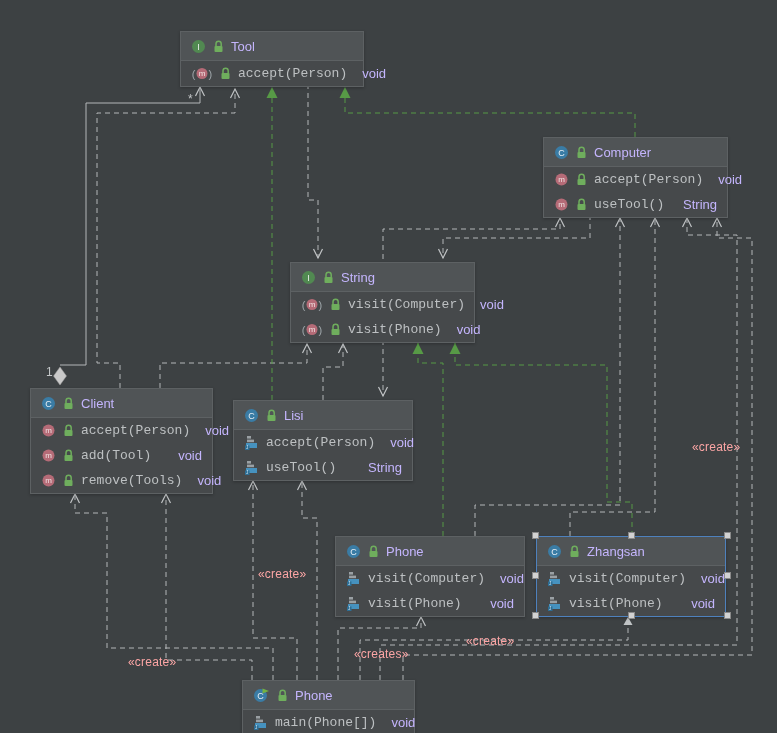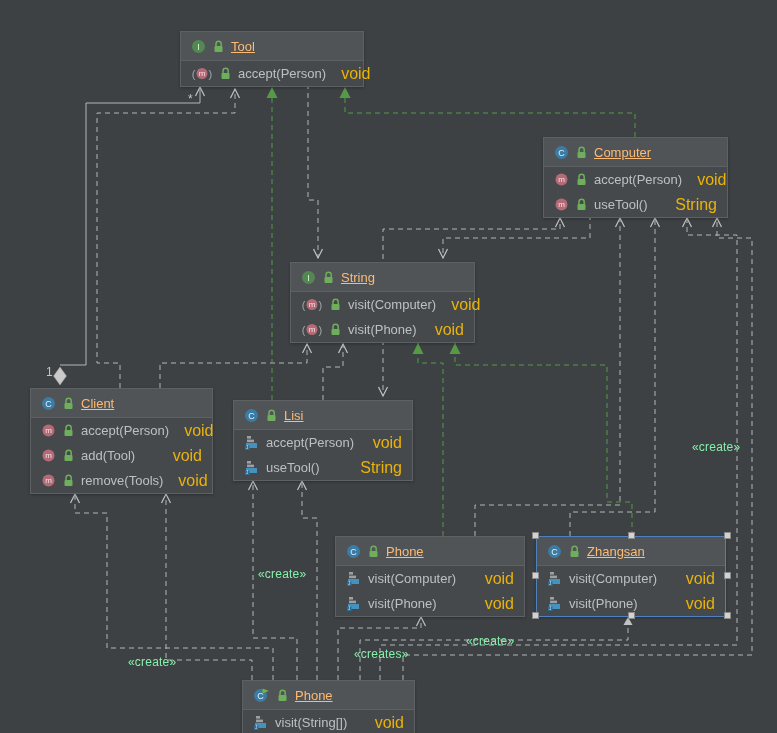--- a/index.html
+++ b/index.html
@@ -3,40 +3,40 @@
 <meta charset="utf-8">
 <style>
   html,body{margin:0;padding:0;background:#2f3234;}
   #diagram{
     position:relative; width:777px; height:733px; overflow:hidden;
     background:#3d4143;
     font-family:"Liberation Sans", sans-serif;
   }
   #edges{position:absolute;left:0;top:0;z-index:1;}
   .edge-label{
-    position:absolute; z-index:2; color:#86efac; font-size:12px;
+    position:absolute; z-index:2; color:#fca5a5; font-size:12px;
     white-space:nowrap; letter-spacing:0.2px;
   }
   .mult-label{color:#c3c6c8;}
   .node{
     position:absolute; z-index:3; box-sizing:border-box;
     background:#46494b; border:1px solid #5d6163;
     box-shadow:0 1px 3px rgba(0,0,0,0.25);
   }
   .node.selected{border:1px solid #4e81bd;}
   .node .hdr{
     height:28px; display:flex; align-items:center; gap:7px;
     padding:0 10px; background:#505456; border-bottom:1px solid #5d6163;
   }
-  .node .hdr .title{color:#fdba74; font-size:13px;text-decoration:underline;}
+  .node .hdr .title{color:#c4b5fd; font-size:13px;}
   .row{
     height:25px; display:flex; align-items:center; gap:7px; padding:0 10px;
   }
-  .row .mlabel{color:#bdc0c2; font-size:13px; white-space:nowrap;}
-  .row .mtype{margin-left:auto; color:#eab308; font-size:16px; padding-left:8px;}
+  .row .mlabel{color:#bdc0c2; font-size:13px; white-space:nowrap;font-family:Liberation Mono, monospace;}
+  .row .mtype{margin-left:auto; color:#c4b5fd; font-size:13px; padding-left:8px;}
   .icon{display:inline-flex; align-items:center; flex:none;}
   .handle{
     position:absolute; z-index:4; width:7px; height:7px;
     background:#d2d2d2; border:1px solid #8a8a8a; box-sizing:border-box;
   }
   .edge-dep{stroke:#b4b7b9; fill:none; stroke-width:1; stroke-dasharray:5 4;}
   .edge-agg{stroke:#b4b7b9; fill:none; stroke-width:1;}
   .edge-real{stroke:#579a46; fill:none; stroke-width:1; stroke-dasharray:5 4;}
   .head-chevron{stroke:#c0c3c5; fill:none; stroke-width:1.2;}
   .head-triangle{fill:#579a46; stroke:none;}
@@ -460,17 +460,17 @@
       <div class="row">
         <span class="icon">
           <svg width="15" height="15" viewBox="0 0 15 15">
             <rect x="3" y="1" width="4" height="2.6" fill="#9aa0a4"></rect>
             <rect x="3" y="4.6" width="7" height="2.6" fill="#9aa0a4"></rect>
             <rect x="2" y="8" width="11" height="5" fill="#4692bf"></rect>
             <rect x="1" y="10.5" width="4.5" height="4.5" fill="#2e6e94"></rect>
             <text x="3.2" y="14.4" text-anchor="middle" font-size="4.5" font-family="Liberation Sans, sans-serif" fill="#cfe4f0">J</text>
           </svg>
         </span>
-        <span class="mlabel">visit(String[])</span>
+        <span class="mlabel">main(Phone[])</span>
         <span class="mtype">void</span>
       </div>
     </div>
   </div>
 
 </body></html>

